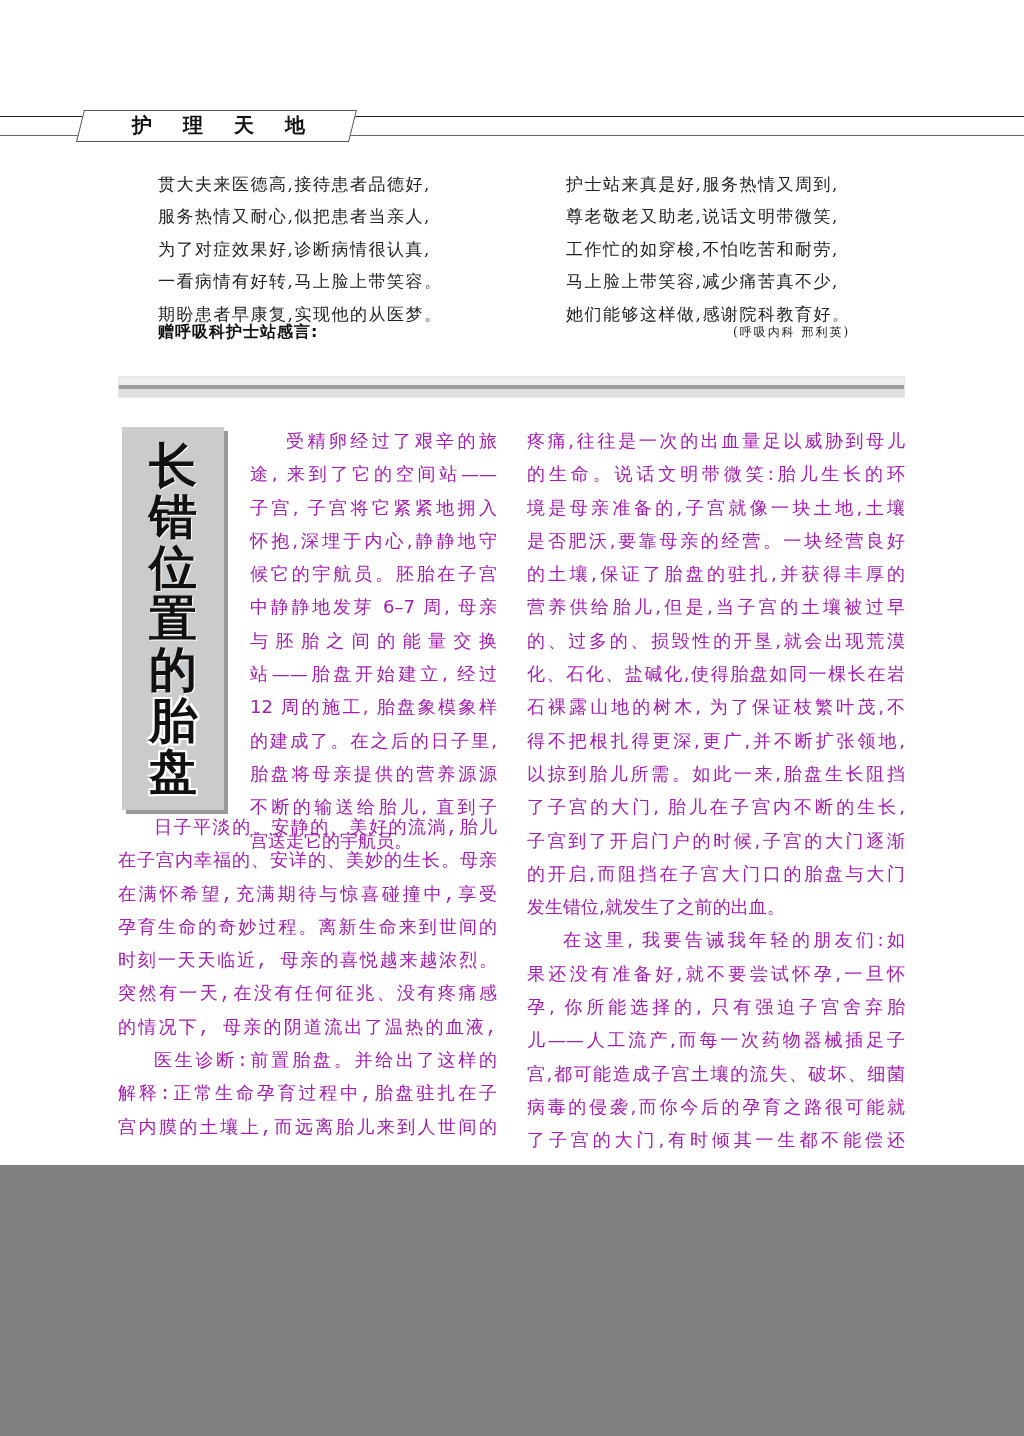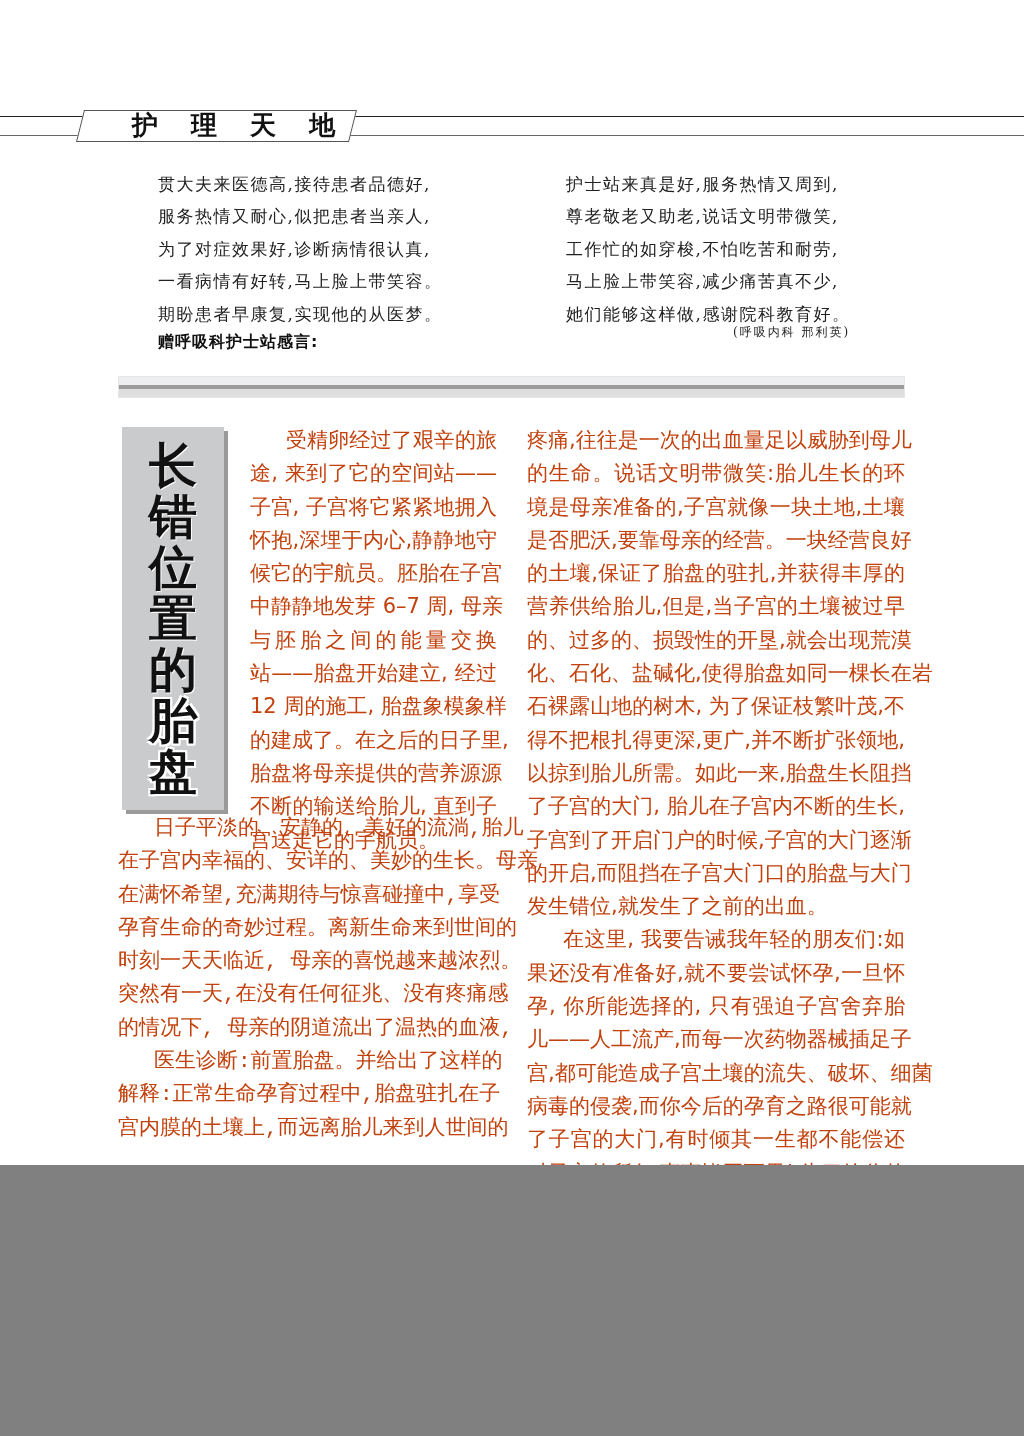--- a/index.html
+++ b/index.html
@@ -9,31 +9,31 @@
     
     .hdr-line-top { position: absolute; left: 0; top: 116px; width: 1024px; height: 1px; background: #222; }
     .hdr-line-bot { position: absolute; left: 0; top: 135px; width: 1024px; height: 1px; background: #666; }
     .hdr-tab {
       position: absolute; left: 76px; top: 110px; width: 273px; height: 32px;
       background: #fff; border: 1px solid #555;
       transform: skewX(-14deg); transform-origin: left bottom;
     }
     .hdr-title {
       position: absolute; left: 132px; top: 108px; height: 34px; line-height: 34px;
-      font-family: "DejaVu Serif", serif; font-weight: bold; font-size: 26px;
+      font-family: "DejaVu Serif", serif; font-weight: bold; font-size: 20px;
       letter-spacing: 12px; color: #111;
     }
 
     
     .poem { position: absolute; font-family: "DejaVu Serif", serif; font-size: 17px; color: #222; }
     .poem-left { left: 158px; top: 168px; width: 330px; }
     .poem-right { left: 566px; top: 168px; width: 340px; }
     .poem-line { height: 32.4px; line-height: 32.4px; white-space: nowrap; letter-spacing: 1.5px; }
     .poem-heading {
-      position: absolute; left: 158px; top: 332px; font-family: "DejaVu Sans", sans-serif;
+      position: absolute; left: 158px; top: 322px; font-family: "DejaVu Sans", sans-serif;
       font-weight: bold; font-size: 16px; letter-spacing: 1px; color: #111;
     }
     .poem-author {
       position: absolute; left: 733px; top: 324px; font-size: 12px; color: #222;
       letter-spacing: 2px; white-space: nowrap;
     }
 
     
     .divider {
       position: absolute; left: 118px; top: 376px; width: 787px; height: 22px;
@@ -52,21 +52,21 @@
       line-height: 51px; height: 51px; color: #111;
       text-shadow: 1px 1px 0 #fff;
     }
     .title-char.outlined {
       color: #111;
       text-shadow: -2px -2px 0 #fff, 2px -2px 0 #fff, -2px 2px 0 #fff, 2px 2px 0 #fff, 0 2px 0 #fff, 2px 0 0 #fff;
     }
 
     
     .body-text {
-      font-family: "DejaVu Sans", "Liberation Sans", sans-serif; font-size: 21px; color: #c2410c;
+      font-family: "DejaVu Sans", "Liberation Sans", sans-serif; font-size: 18px; color: #a21caf;
     }
     .line { height: 33.3px; line-height: 33.3px; white-space: nowrap; text-align: justify; text-align-last: justify; }
     .line.last { text-align-last: left; }
     .line.indent { padding-left: 36px; }
 
     .wrap-col { position: absolute; left: 250px; top: 424px; width: 247px; }
     .left-col { position: absolute; left: 118px; top: 812px; width: 379px; font-family: Liberation Mono, monospace; }
     .right-col { position: absolute; left: 527px; top: 424px; width: 378px; }
 
     

